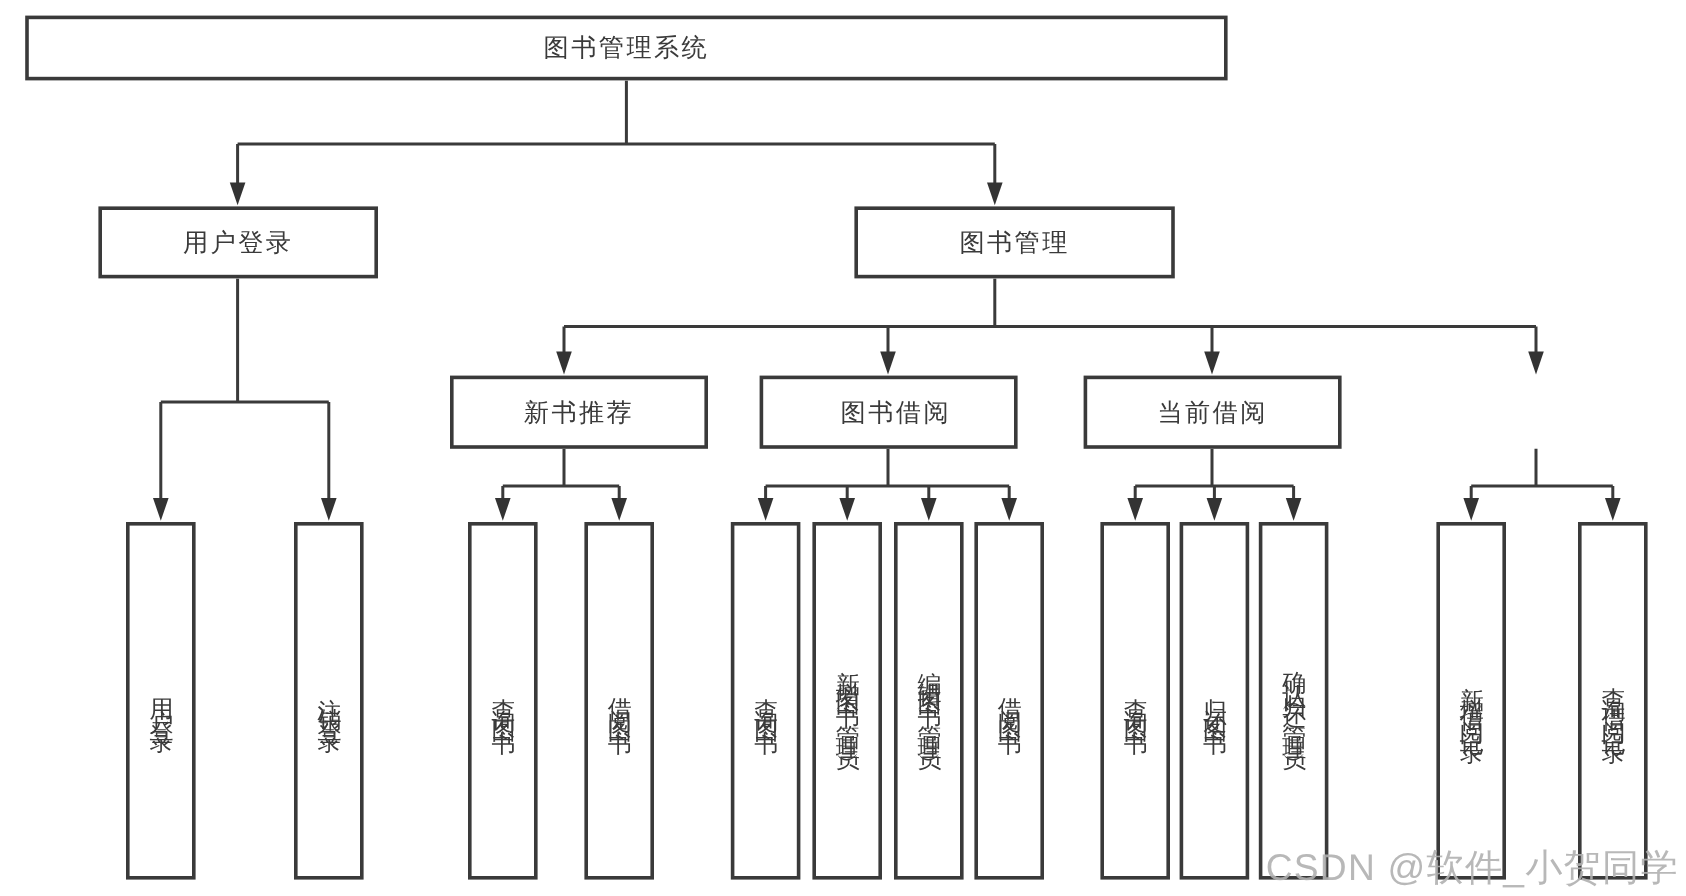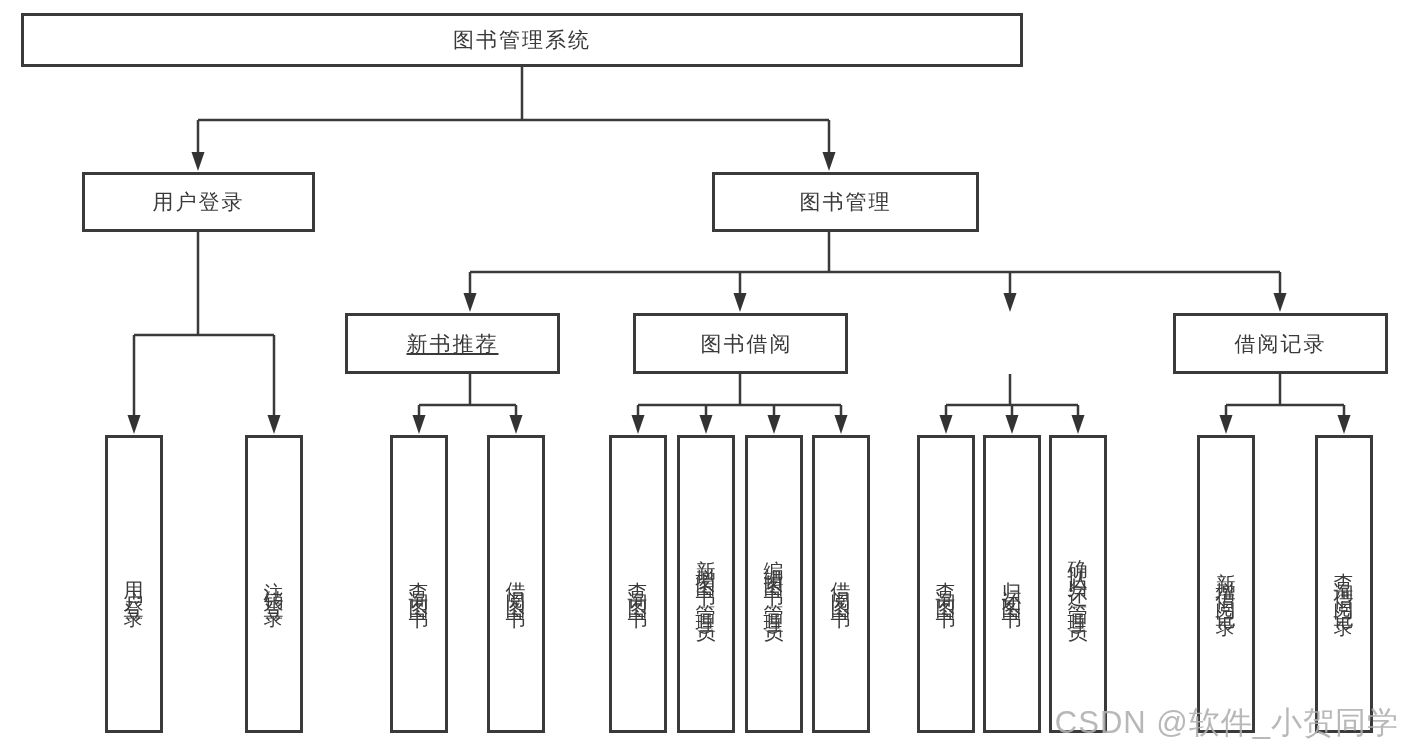--- a/index.html
+++ b/index.html
@@ -122,28 +122,28 @@
     <span>图书管理系统</span>
   </div>
 
   <div class="box h-box lvl2" style="left:82px; width:233px;">
     <span>用户登录</span>
   </div>
   <div class="box h-box lvl2" style="left:712px; width:267px;">
     <span>图书管理</span>
   </div>
 
-  <div class="box h-box lvl3" style="left:345px;text-decoration:underline;">
+  <div class="box h-box lvl3" style="left:375px;">
     <span>新书推荐</span>
   </div>
   <div class="box h-box lvl3" style="left:633px;padding-left:12px;">
     <span>图书借阅</span>
   </div>
-  <div class="box h-box lvl3" style="left:1173px;">
-    <span>借阅记录</span>
+  <div class="box h-box lvl3" style="left:903px;">
+    <span>当前借阅</span>
   </div>
 
   <div class="box v-box" style="left:105px;">
     <span class="vtext">用户登录</span>
   </div>
   <div class="box v-box" style="left:245px;">
     <span class="vtext">注销登录</span>
   </div>
 
   <div class="box v-box" style="left:390px;">

